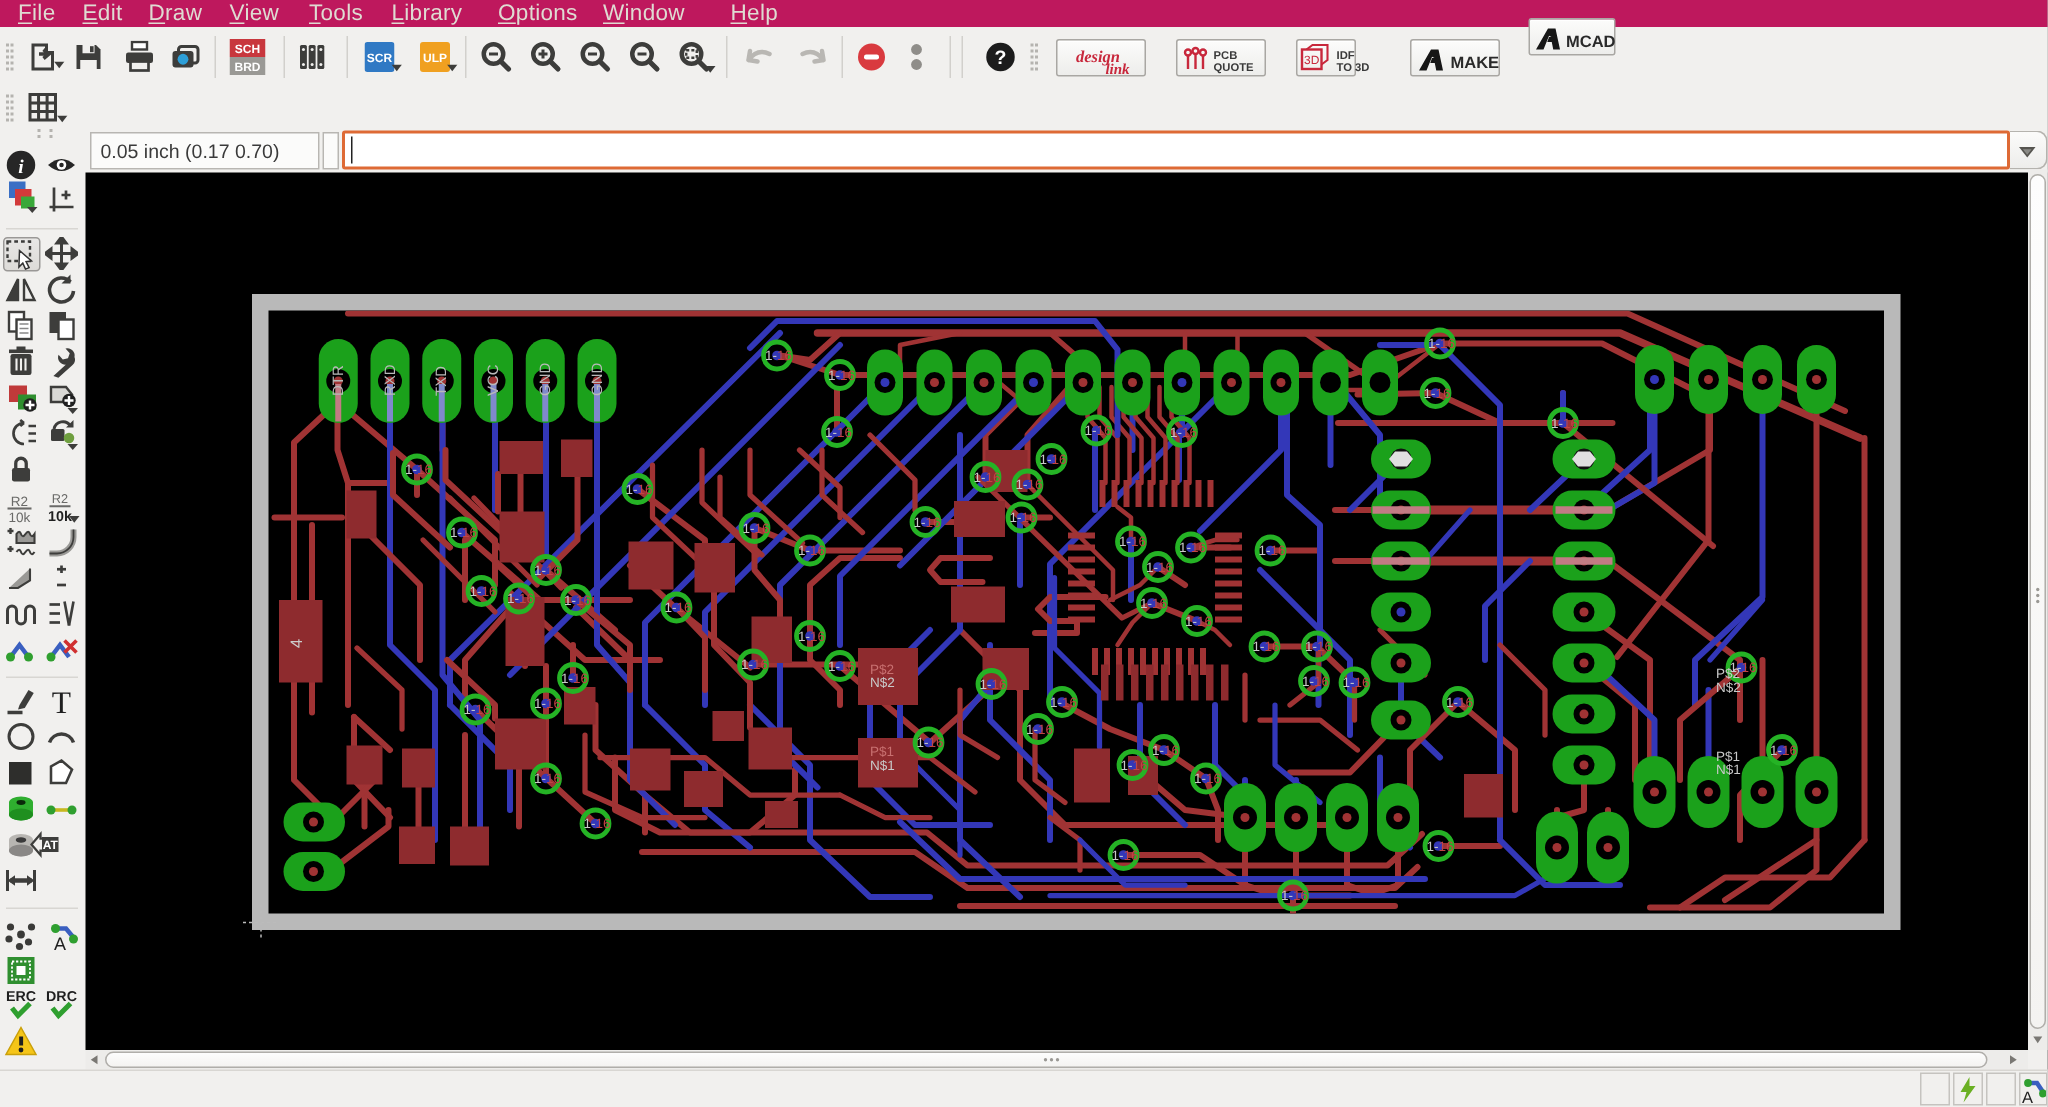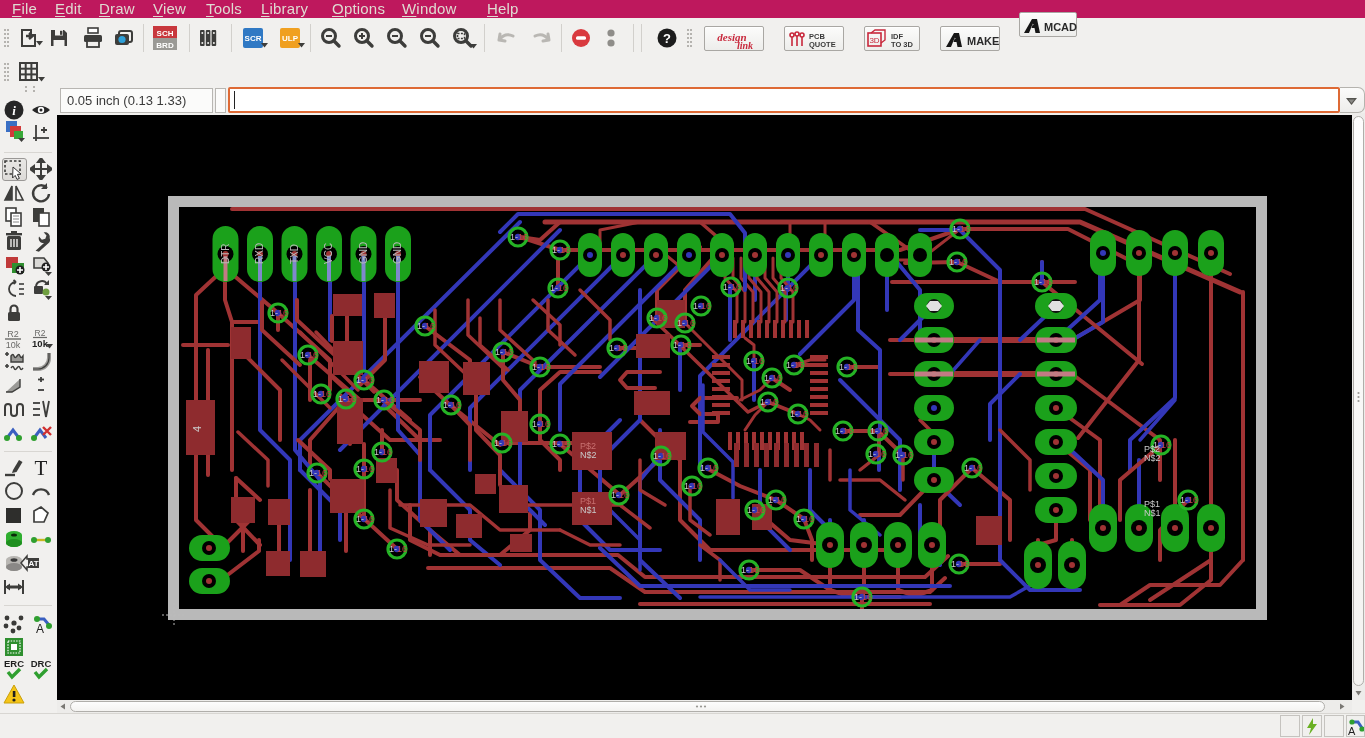--- a/index.html
+++ b/index.html
@@ -159,21 +159,21 @@
           <g stroke="#c8283c" stroke-width="1.6" fill="none">
             <circle cx="4" cy="5" r="2"></circle>
             <circle cx="9" cy="4" r="2"></circle>
             <circle cx="14" cy="5" r="2"></circle>
             <path d="M4 7 v9 m5 -10 v10 m5 -9 v9"></path>
           </g>
         </g>
         <text x="24" y="12" font-size="7.5" font-weight="bold" fill="#3a3a3a" font-family="Liberation Sans">PCB</text>
         <text x="24" y="20" font-size="7.5" font-weight="bold" fill="#3a3a3a" font-family="Liberation Sans">QUOTE</text>
       </svg></div>
-<div style="position:absolute;border:1px solid #a9a7a3;border-radius:2px;background:linear-gradient(#fcfcfb,#ededeb);box-shadow:0 1px 0 #fff inset;left:864px;top:26px;width:56px;height:25px"><svg width="58" height="25" style="">
+<div style="position:absolute;border:1px solid #a9a7a3;border-radius:2px;background:linear-gradient(#fcfcfb,#ededeb);box-shadow:0 1px 0 #fff inset;left:864px;top:26px;width:40px;height:25px"><svg width="58" height="25" style="">
         <g transform="translate(3,3)">
           <rect x="0" y="3" width="13" height="13" fill="none" stroke="#c8283c" stroke-width="1.6"></rect>
           <path d="M3 3 l4 -3 h10 v10 l-4 3" fill="none" stroke="#c8283c" stroke-width="1.4"></path>
           <text x="6.5" y="12.5" font-size="8" fill="#c8283c" text-anchor="middle" font-family="Liberation Sans">3D</text>
         </g>
         <text x="26" y="12" font-size="7.5" font-weight="bold" fill="#3a3a3a" font-family="Liberation Sans">IDF</text>
         <text x="26" y="20" font-size="7.5" font-weight="bold" fill="#3a3a3a" font-family="Liberation Sans">TO 3D</text>
       </svg></div>
 <div style="position:absolute;border:1px solid #a9a7a3;border-radius:2px;background:linear-gradient(#fcfcfb,#ededeb);box-shadow:0 1px 0 #fff inset;left:940px;top:26px;width:60px;height:25px"><svg width="60" height="25" style="">
         <g transform="translate(5,6)">
@@ -194,21 +194,21 @@
           <line x1="7.7" y1="2" x2="7.7" y2="19"></line>
           <line x1="13.4" y1="2" x2="13.4" y2="19"></line>
           <line x1="2" y1="7.7" x2="19" y2="7.7"></line>
           <line x1="2" y1="13.4" x2="19" y2="13.4"></line>
         </g>
       </svg><svg width="8" height="6" style="position:absolute;right:2px;bottom:0">
         <path d="M0 0 h7 l-3.5 4.5 z" fill="#3d3d3b"></path>
       </svg></div>
     <div style="position:absolute;left:25px;top:86px;width:10px;height:6px;border-left:2px dotted #b5b3af;border-right:2px dotted #b5b3af;border-top:0"></div>
   </div>
-<div id="coordbox">0.05 inch (0.13 1.33)</div>
+<div id="coordbox">0.05 inch (0.17 0.70)</div>
 <div id="sepbox"></div>
 <div id="cmdinput">
     <div id="caret"></div>
   </div>
 <div id="ddbtn" style="background:linear-gradient(#fbfbfa,#ededeb);border:1px solid #b5b3ae;border-left:0;border-radius:0 7px 7px 0"><svg width="23" height="24">
       <path d="M6 10 h11 l-5.5 7 z" fill="#55544f"></path>
       <path d="M8.6 11.5 h5.8 l-2.9 3.7 z" fill="#8a8a86"></path>
     </svg></div>
 <div id="leftbar">
     <div style="position:absolute;left:3.0px;top:-16.0px;width:22px;height:22px"><svg width="22" height="22">

